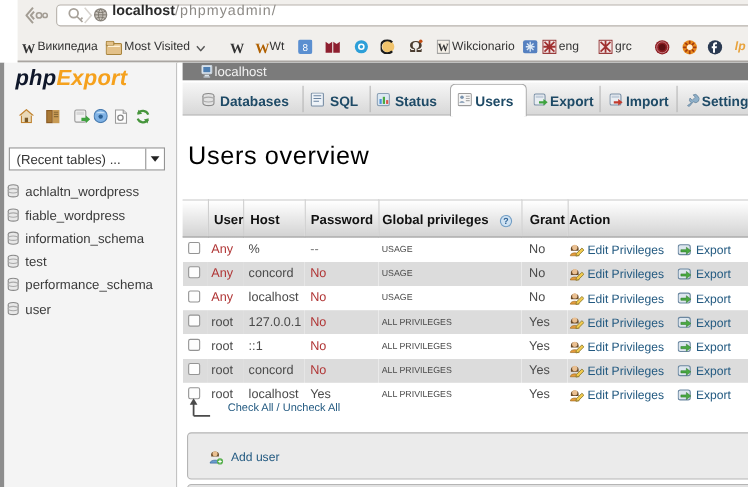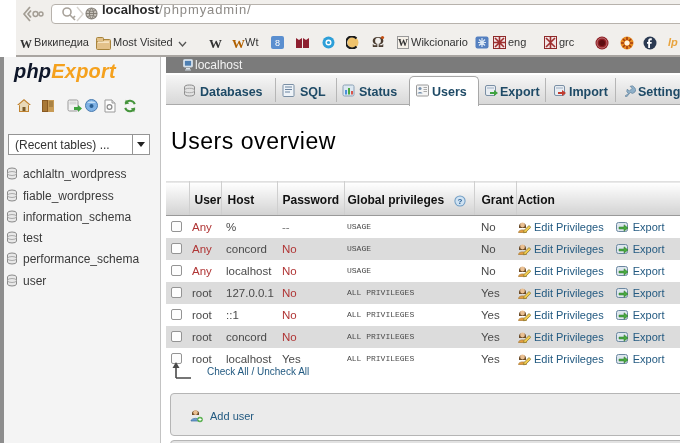--- a/index.html
+++ b/index.html
@@ -41,21 +41,21 @@
 #activetab { position:absolute; top:1px; height:30px; background:#fff; border:1px solid #a8a8a8; border-bottom:none; border-radius:5px 5px 0 0; }
 h2 { position:absolute; left:9px; top:71px; font-size:23px; font-weight:normal; color:#000000; letter-spacing:0.55px; }
 
 
 #utable { position:absolute; left:4px; top:124px; width:560px; }
 table { border-collapse:collapse; table-layout:fixed; width:560px; }
 th { height:34px; background:linear-gradient(#ffffff,#d2d2d2); border-top:1px solid #e0e0e0; border-bottom:1px solid #999; border-right:1px solid #cfcfcf; font-size:12px; text-align:left; padding:2px 0 0 3px; color:#111; }
 td { height:22px; font-size:11.5px; color:#4a4a4a; padding:0 0 0 3px; overflow:hidden; white-space:nowrap; }
 tr.odd td { background:#dcdcdc; }
 .red { color:#b03535; }
-.mono { font-family:Liberation Mono, monospace; font-size:8px; color:#4a4a4a;margin-left:32px; }
+.mono { font-family:Liberation Sans, sans-serif; font-size:8px; color:#4a4a4a;margin-left:32px; }
 .lnk { color:#235a81; text-decoration:none; font-size:11px; }
 .cb { width:11px; height:11px; background:#fdfdfd; border:1px solid #949494; border-radius:2px; display:inline-block; vertical-align:-1px; }
 td.act { padding-left:1px; }
 td.act svg.aic { vertical-align:-3px; }
 td.act svg.aic:first-child { margin-right:3px; }
 td.act span.lnk:first-of-type { margin-right:12px; }
 td.act span.lnk:last-of-type { margin-left:3px; }
 th svg.hlp { float:right; margin:2px 8px 0 0; }
 #checkall { position:absolute; left:45px; top:309px; font-size:10px; color:#235a81; }
 #fs1 { position:absolute; left:8px; top:336px; width:520px; height:43px; background:#ebebeb; border:1px solid #b5b5b5; border-radius:4px; }

